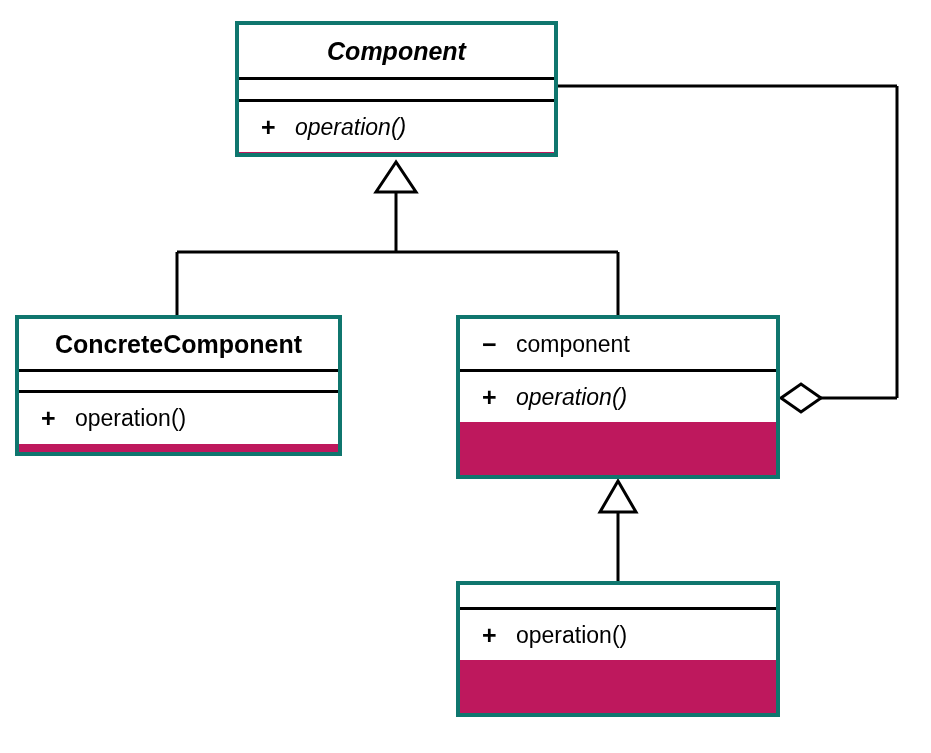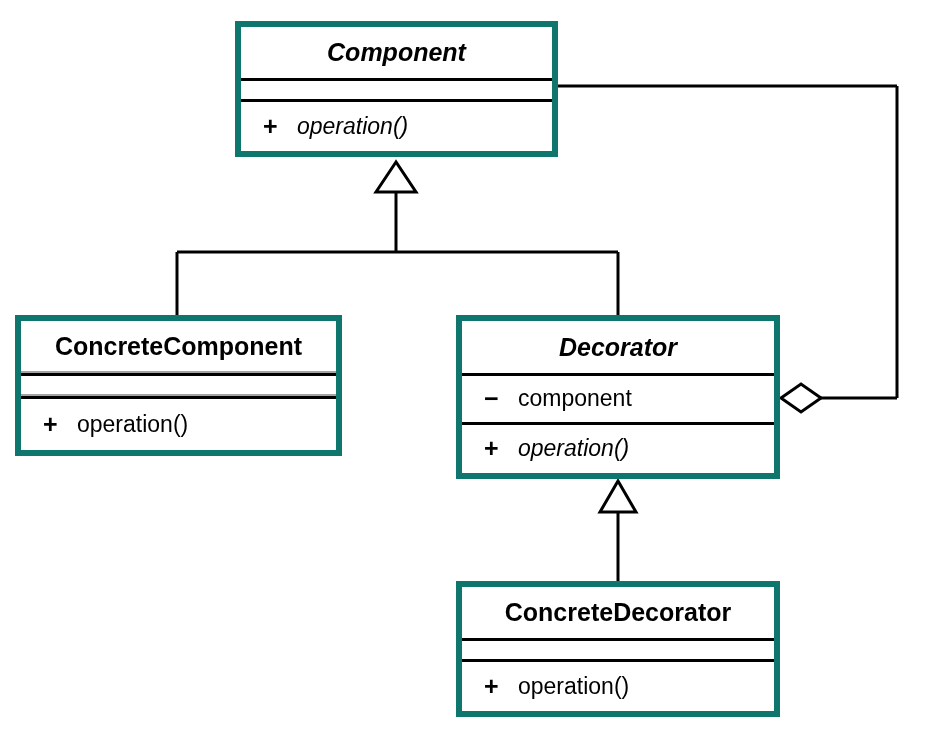--- a/index.html
+++ b/index.html
@@ -26,26 +26,25 @@
     top: 0;
     width: 931px;
     height: 753px;
     pointer-events: none;
   }
 
   
   .uml-class {
     position: absolute;
     box-sizing: border-box;
-    background: #a3a3a3;
-    border: 6px solid #0f766e;
+    background: #be185d;
+    border: 4px solid #0f766e;
     display: flex;
     flex-direction: column;
     z-index: 2;
-    justify-content: space-between;
   }
   .compartment {
     box-sizing: border-box;
     background: #ffffff;
     position: relative;
   }
   .compartment + .compartment {
     border-top: 3px solid #000000;
   }
 
@@ -197,37 +196,35 @@
     </div>
     <div class="compartment cls-ops">
       <div class="member">
         <span class="vis">+</span>
         <span class="mname">operation()</span>
       </div>
     </div>
   </div>
 
   <div class="uml-class" id="box-decorator">
-    <div class="compartment cls-name abstract">Decorator</div>
     <div class="compartment cls-attrs">
       <div class="member">
         <span class="vis">−</span>
         <span class="mname">component</span>
       </div>
     </div>
     <div class="compartment cls-ops">
       <div class="member abstract">
         <span class="vis">+</span>
         <span class="mname">operation()</span>
       </div>
     </div>
   </div>
 
   <div class="uml-class" id="box-concretedecorator">
-    <div class="compartment cls-name">ConcreteDecorator</div>
     <div class="compartment cls-attrs">
       <div class="empty-compartment"></div>
     </div>
     <div class="compartment cls-ops">
       <div class="member">
         <span class="vis">+</span>
         <span class="mname">operation()</span>
       </div>
     </div>
   </div>

